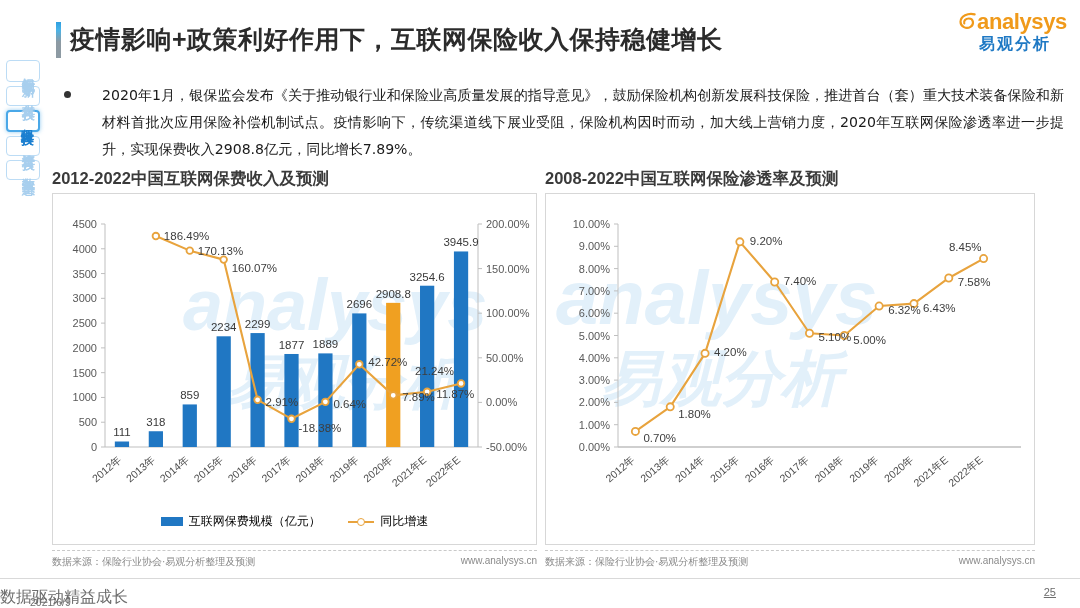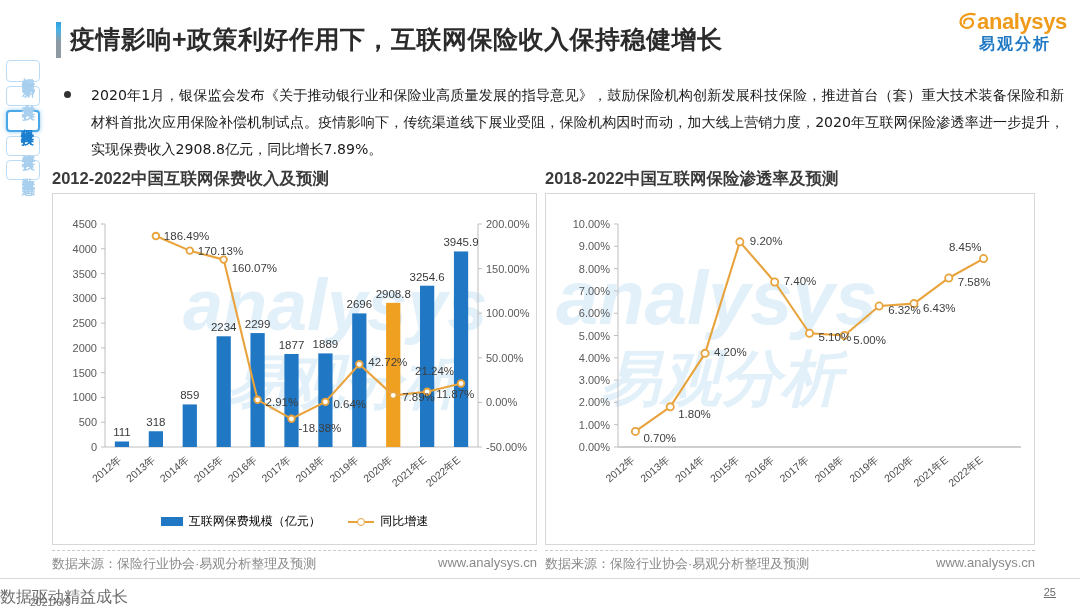--- a/index.html
+++ b/index.html
@@ -80,21 +80,21 @@
   
   #bullet-row {
     position: absolute; left: 64px; top: 82px; width: 1000px;
   }
   #bullet-dot {
     position: absolute; left: 0; top: 9px;
     width: 7px; height: 7px; border-radius: 50%;
     background: #333;
   }
   #bullet-text {
-    margin-left: 27px;
+    margin-left: 38px;
     font-size: 14.1px; line-height: 27px;
     color: #1a1a1a;
     text-align: justify;
     font-family: "DejaVu Sans", "Liberation Sans", sans-serif;
   }
 
   
   .chart-title {
     position: absolute; top: 168px;
     font-size: 16.5px; font-weight: 700; color: #3a3a3a;
@@ -152,21 +152,21 @@
     content: ""; position: absolute; left: 9px; top: 1px;
     width: 6px; height: 6px; border-radius: 50%;
     background: #fff; border: 1.6px solid #e8a33d;
   }
 
   
   .src-row {
     position: absolute; top: 550px;
     border-top: 1px dashed #c9c9c9;
     padding-top: 4px;
-    font-size: 13px; color: #8a8a8a; text-align: center;
+    font-size: 10px; color: #8a8a8a; text-align: center;
   }
   #src-left  { left: 52px;  width: 485px; }
   #src-right { left: 545px; width: 490px; }
   .src-text { float: left; }
   .src-url  { float: right; }
 
   
   #bottom-bar {
     position: absolute; left: 0; bottom: 0; width: 1080px; height: 30px;
     border-top: 1px solid #d9d9d9;
@@ -312,21 +312,21 @@
     </span>
     <span class="lg-item">
       <span class="lg-line"></span><span>同比增速</span>
     </span>
   </div>
   <div class="src-row" id="src-left">
     <span class="src-text">数据来源：保险行业协会·易观分析整理及预测</span>
     <span class="src-url">www.analysys.cn</span>
   </div>
 
-  <div id="chart-right-title" class="chart-title">2018-2022中国互联网保险渗透率及预测</div>
+  <div id="chart-right-title" class="chart-title">2008-2022中国互联网保险渗透率及预测</div>
   <div id="chart-right-panel" class="chart-panel">
     <div class="watermark">
       <div class="wm-text" style="left:10px; top:60px; font-size:76px;">analysys</div>
       <div class="wm-text" style="left:55px; top:145px; font-size:60px;">易观分析</div>
     </div>
     <svg class="plot" id="svg-right" width="490" height="352">
         <line x1="68" y1="253" x2="72" y2="253" stroke="#bfbfbf" stroke-width="1"></line>
         <text x="64" y="257" text-anchor="end" class="ax-lbl">0.00%</text>
         <line x1="68" y1="230.7" x2="72" y2="230.7" stroke="#bfbfbf" stroke-width="1"></line>
         <text x="64" y="234.7" text-anchor="end" class="ax-lbl">1.00%</text>

